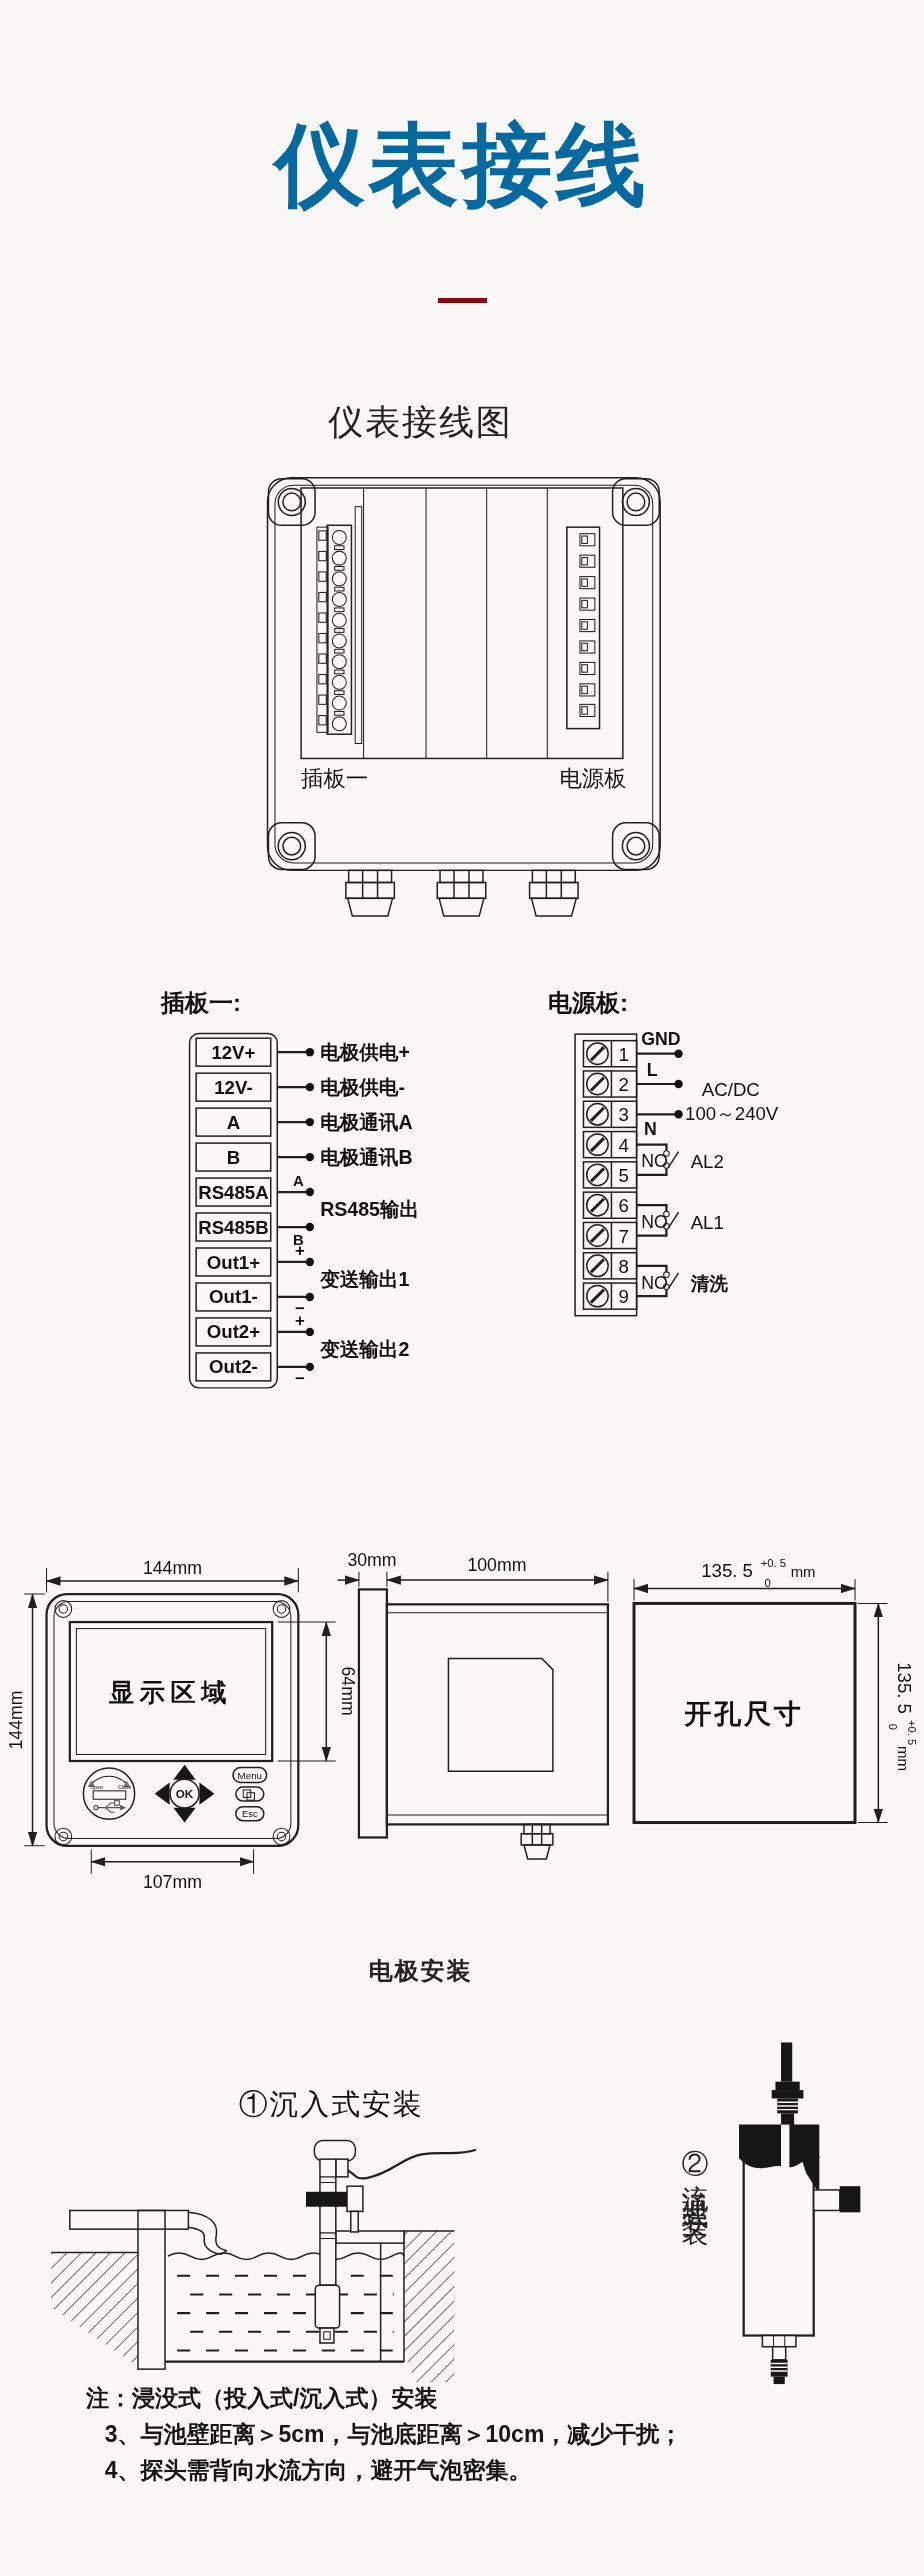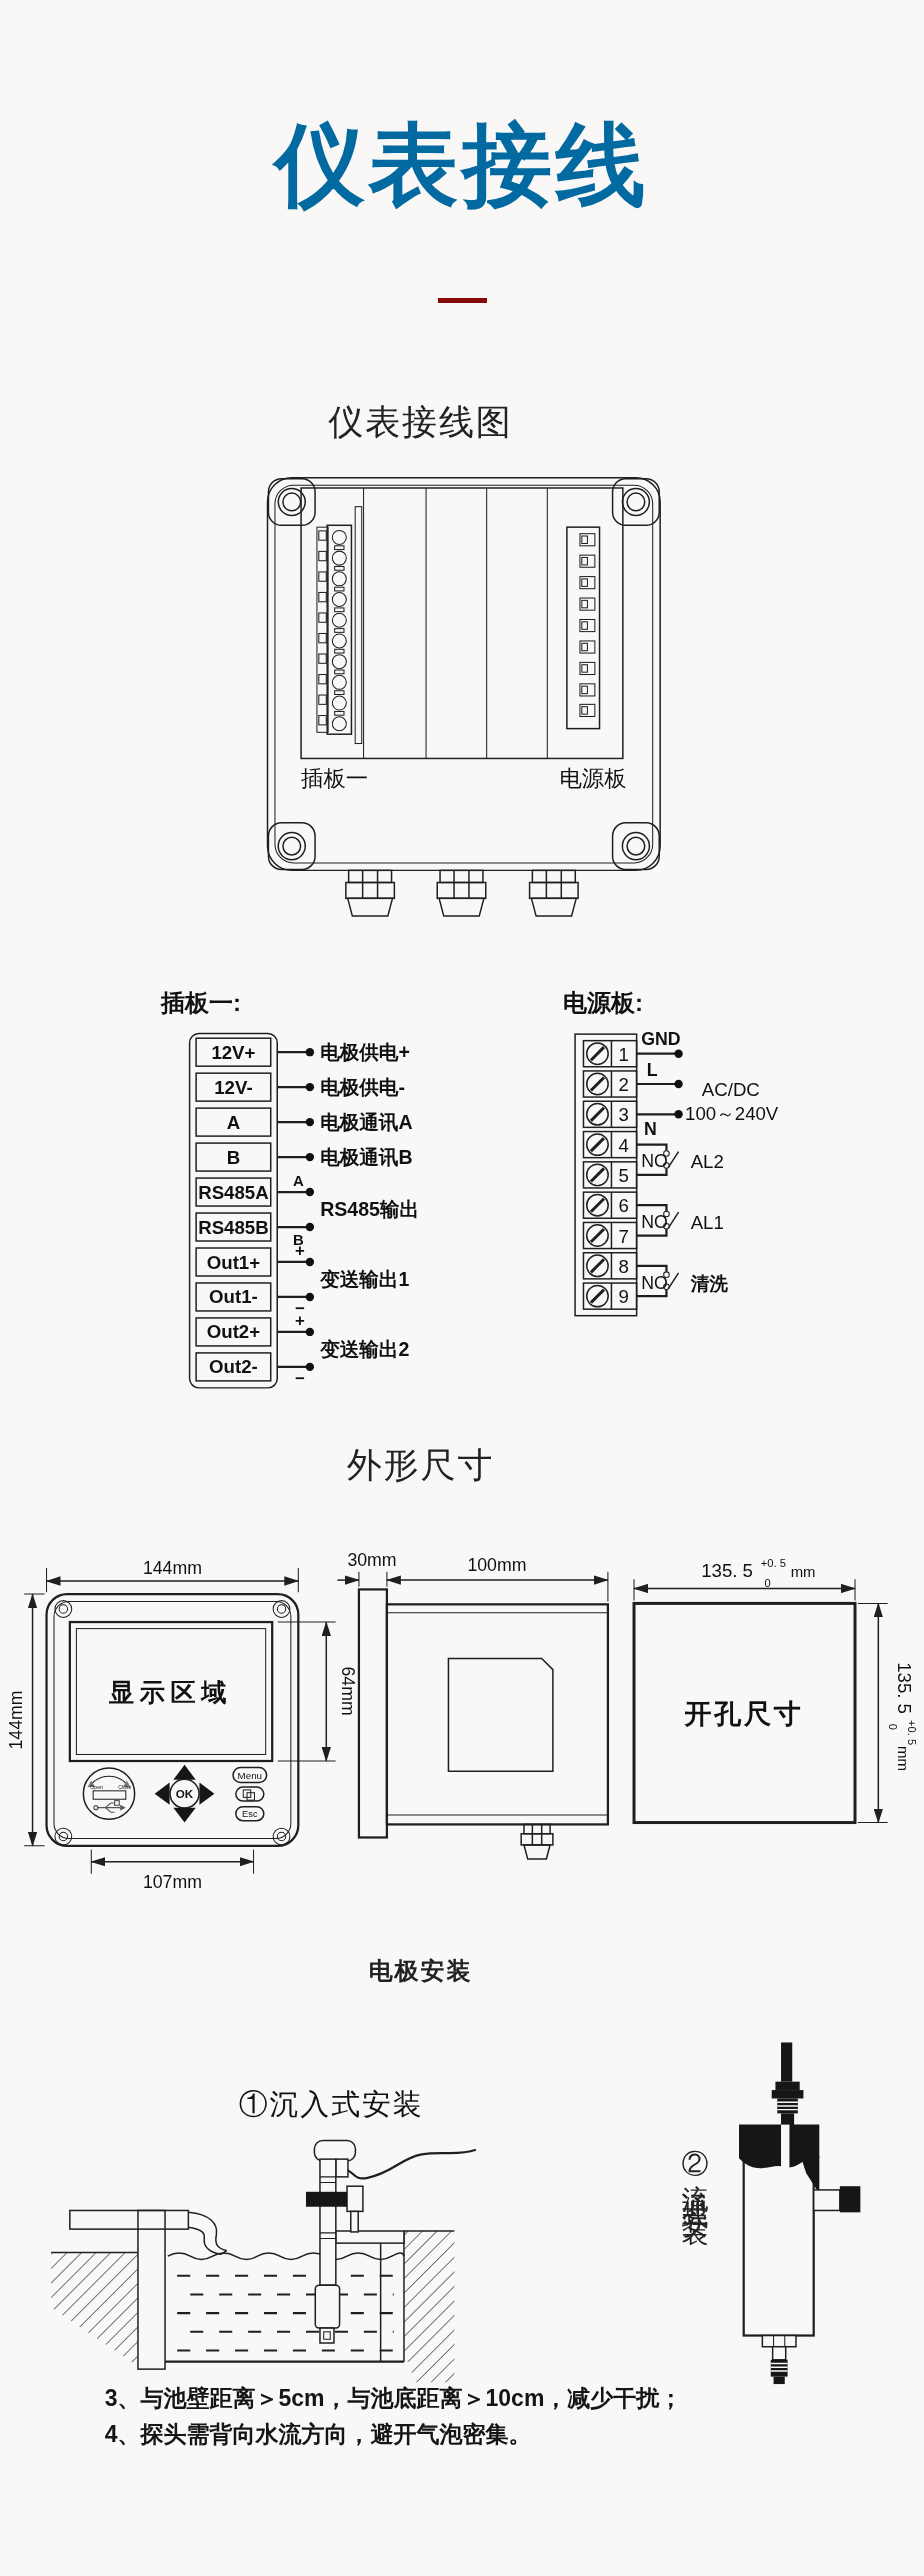--- a/index.html
+++ b/index.html
@@ -196,21 +196,21 @@
       <text class="txt b6" x="163" y="203" font-size="21">RS485输出</text>
       <text class="txt b6" x="136" y="246" font-size="18">+</text>
       <text class="txt b6" x="136" y="308" font-size="18">−</text>
       <text class="txt b6" x="163" y="278" font-size="21">变送输出1</text>
       <text class="txt b6" x="136" y="321" font-size="18">+</text>
       <text class="txt b6" x="136" y="383" font-size="18">−</text>
       <text class="txt b6" x="163" y="353" font-size="21">变送输出2</text>
     </g>
   </svg>
 
-  <div class="abs sub-h" style="left:563px;top:987px">电源板:</div>
+  <div class="abs sub-h" style="left:548px;top:987px">电源板:</div>
 
   <svg class="abs" style="left:560px;top:1022px" width="308" height="317" viewBox="0 0 330 340">
     <rect class="ln" x="16" y="13" width="66" height="302"></rect>
     <g>
       <g class="ln">
         <rect x="25" y="20" width="57" height="28"></rect>
           <line x1="55" y1="20" x2="55" y2="48"></line>
         <rect x="25" y="52.5" width="57" height="28"></rect>
           <line x1="55" y1="52.5" x2="55" y2="80.5"></line>
         <rect x="25" y="85" width="57" height="28"></rect>
@@ -277,21 +277,20 @@
 
       <path class="ln2" d="M82,261.5 H114 V268 M82,294 H114 V287"></path>
       <circle class="thn" cx="114" cy="271" r="3"></circle>
         <circle class="thn" cx="114" cy="284" r="3"></circle>
       <path class="ln" d="M116,286 L127,269"></path>
       <text class="txt" x="87" y="286" font-size="19">NO</text>
       <text class="txt b6" x="140" y="287" font-size="20">清洗</text>
     </g>
   </svg>
 
-  <div class="abs sec-h" style="top:1442px">外形尺寸</div>
 
   <svg class="abs" style="left:9.3px;top:1540px" width="905" height="373" viewBox="0 0 970 400">
     <defs>
       <marker id="dS" markerUnits="userSpaceOnUse" markerWidth="16" markerHeight="10" refX="1" refY="5" orient="auto">
         <path d="M16,0 L0,5 L16,10 z" fill="#1f1f1f"></path>
         </marker>
       <marker id="dE" markerUnits="userSpaceOnUse" markerWidth="16" markerHeight="10" refX="15" refY="5" orient="auto">
         <path d="M0,0 L16,5 L0,10 z" fill="#1f1f1f"></path>
         </marker>
     </defs>
@@ -478,18 +477,19 @@
       <rect class="ln wfill" x="788" y="334" width="14" height="14"></rect>
       <rect class="blk" x="786" y="348" width="18" height="18"></rect>
       <path d="M786,352 H804 M786,356 H804 M786,360 H804" stroke="#faf8f7" stroke-width="1.5"></path>
       <rect class="blk" x="789" y="366" width="12" height="8"></rect>
     </g>
   </svg>
 
   <div class="abs vlabel">②流通式安装</div>
 
   <div class="abs notes">
+    <div>注：浸没式（投入式/沉入式）安装</div>
     <div class="item">3、与池壁距离＞5cm，与池底距离＞10cm，减少干扰；</div>
     <div class="item">4、探头需背向水流方向，避开气泡密集。</div>
   </div>
 
 </div>
 
 
 </body></html>

